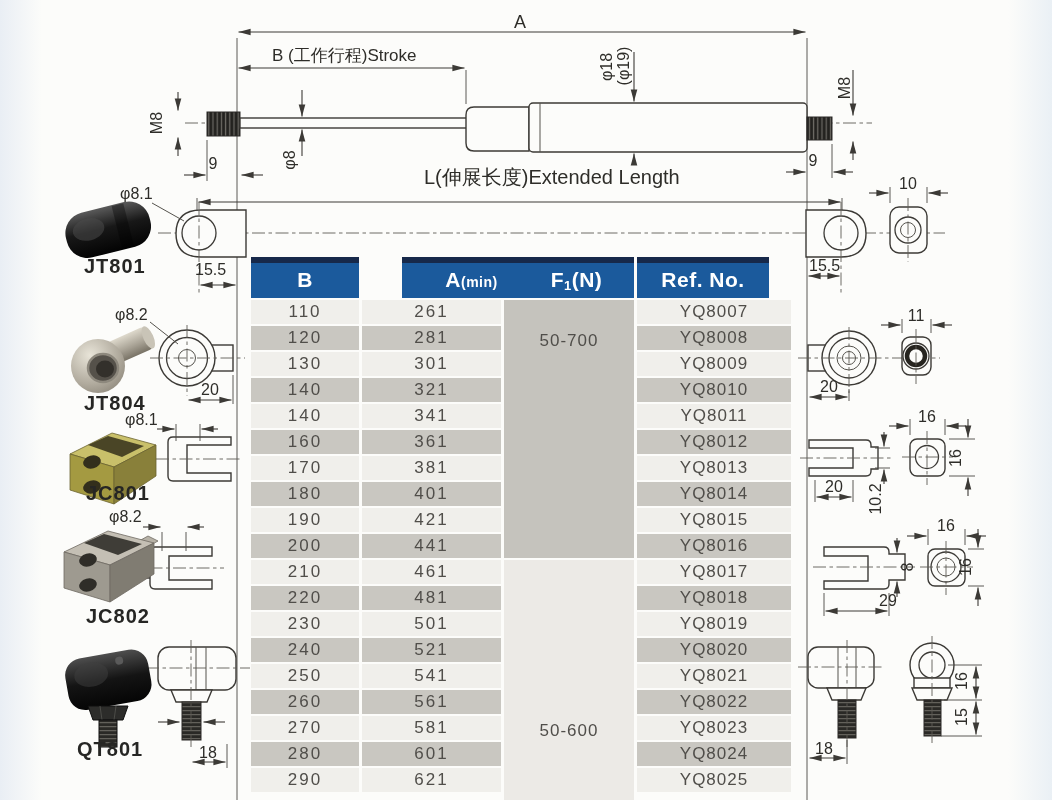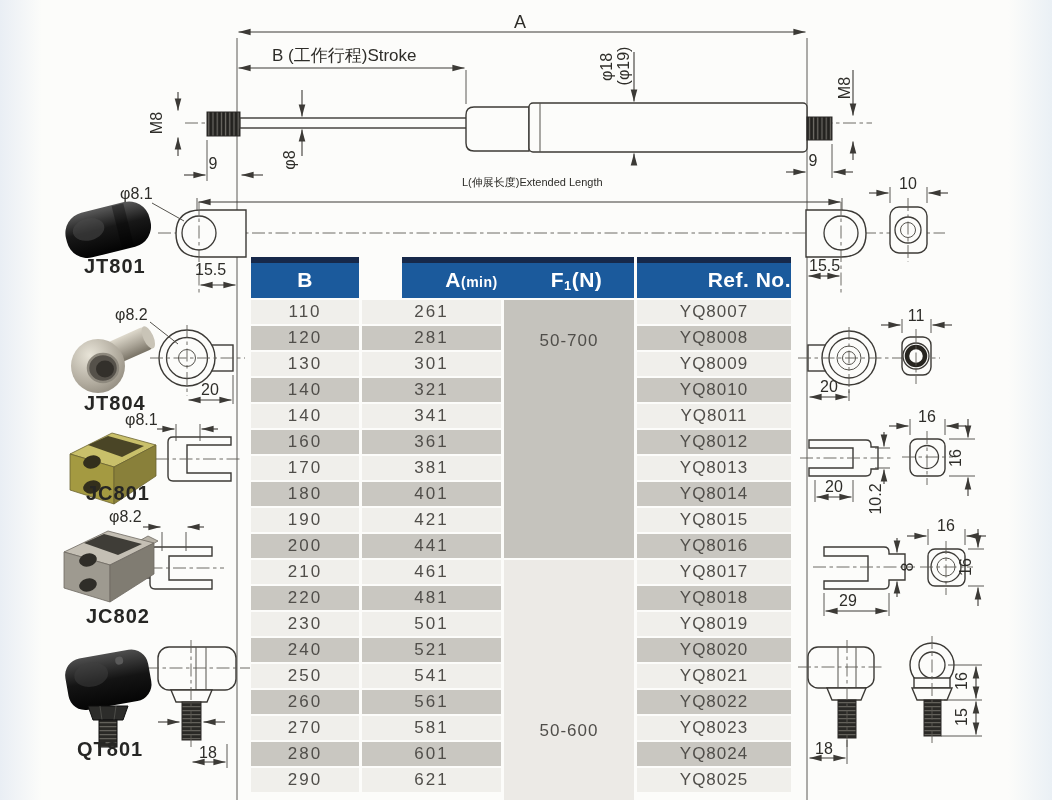--- a/index.html
+++ b/index.html
@@ -20,21 +20,21 @@
   .rot{width:44px;height:18px;margin-left:-22px;margin-top:-9px;text-align:center;
        transform:rotate(-90deg);line-height:18px;}
   .code{font-size:20px;font-weight:600;color:#262624;letter-spacing:1px;}
   
   .spec-table{position:absolute;left:251px;top:257px;width:540px;height:543px;overflow:hidden;}
   .hcell{position:absolute;top:0;height:41px;background:#1b5a9c;border-top:6px solid #17294a;
          box-sizing:border-box;color:#ffffff;text-align:center;font-weight:bold;
          line-height:33px;font-size:21px;letter-spacing:0.5px;}
   .sub2{font-size:14px;}
   .subn{font-size:13px;vertical-align:-3px;}
-  .hB{left:0;width:108px;} .hA{left:111px;width:139px;margin-left:40px;} .hF{left:253px;width:130px;padding-left:15px;} .hR{left:386px;width:154px;text-align:right;}
+  .hB{left:0;width:108px;} .hA{left:111px;width:139px;margin-left:40px;} .hF{left:253px;width:130px;padding-left:15px;} .hR{left:386px;width:132px;}
   .trow{position:absolute;left:0;width:540px;height:24px;}
   .cell{position:absolute;top:0;height:24px;line-height:24px;text-align:center;
         font-size:17px;color:#504e4a;letter-spacing:2px;}
   .cB{left:0;width:108px;} .cA{left:111px;width:139px;} .cR{left:386px;width:154px;letter-spacing:1px;}
   .light .cell{background:#f0efeb;} .dark .cell{background:#c9c7c1;}
   .fblock{position:absolute;left:253px;width:130px;}
   .fb1{top:43px;height:258px;background:#c5c3bd;}
   .fb2{top:303px;height:240px;background:#eceae6;}
   .force{position:absolute;left:253px;width:130px;text-align:center;font-size:17px;
          color:#504e4a;letter-spacing:1px;}
@@ -325,21 +325,21 @@
     </g>
     <path d="M26,58 L66,58 L61,72 L31,72 Z" fill="#2c2c2a" stroke="#0f0f0f"></path>
     <line x1="38" y1="58" x2="40" y2="72" stroke="#4c4c48" stroke-width="1"></line>
     <line x1="54" y1="58" x2="52" y2="72" stroke="#4c4c48" stroke-width="1"></line>
     <rect x="37" y="72" width="18" height="27" fill="url(#thrH)" stroke="#111111"></rect>
   </g>
 </svg>
 
 <span class="lbl c" style="left:505px;top:12px;width:30px;font-size:18px;">A</span>
 <span class="lbl" style="left:272px;top:44px;font-size:17px;">B (工作行程)Stroke</span>
-<span class="lbl" style="left:424px;top:175px;font-size:11px;margin-left:38px;">L(伸展长度)Extended Length</span>
+<span class="lbl" style="left:424px;top:164px;font-size:20px;">L(伸展长度)Extended Length</span>
 <span class="lbl rot" style="left:157px;top:123px;">M8</span>
 <span class="lbl rot" style="left:845px;top:88px;">M8</span>
 <span class="lbl c" style="left:203px;top:155px;width:20px;">9</span>
 <span class="lbl c" style="left:803px;top:152px;width:20px;">9</span>
 <span class="lbl rot" style="left:290px;top:160px;">φ8</span>
 <span class="lbl rot" style="left:607px;top:67px;">φ18</span>
 <span class="lbl rot" style="left:624px;top:66px;">(φ19)</span>
 
 <span class="lbl code" style="left:84px;top:255px;">JT801</span>
 <span class="lbl" style="left:120px;top:185px;">φ8.1</span>
@@ -355,21 +355,21 @@
 
 <span class="lbl code" style="left:86px;top:482px;">JC801</span>
 <span class="lbl" style="left:125px;top:411px;">φ8.1</span>
 <span class="lbl c" style="left:816px;top:478px;width:36px;">20</span>
 <span class="lbl rot" style="left:876px;top:499px;">10.2</span>
 <span class="lbl c" style="left:911px;top:408px;width:32px;">16</span>
 <span class="lbl rot" style="left:956px;top:458px;">16</span>
 
 <span class="lbl code" style="left:86px;top:605px;">JC802</span>
 <span class="lbl" style="left:109px;top:508px;">φ8.2</span>
-<span class="lbl c" style="left:782px;top:592px;width:36px;padding-left:48px;">29</span>
+<span class="lbl c" style="left:822px;top:592px;width:36px;padding-left:48px;">29</span>
 <span class="lbl rot" style="left:908px;top:567px;">8</span>
 <span class="lbl c" style="left:928px;top:517px;width:36px;">16</span>
 <span class="lbl rot" style="left:966px;top:567px;">16</span>
 
 <span class="lbl code" style="left:77px;top:738px;">QT801</span>
 <span class="lbl c" style="left:192px;top:744px;width:32px;">18</span>
 <span class="lbl c" style="left:808px;top:740px;width:32px;">18</span>
 <span class="lbl rot" style="left:962px;top:681px;">16</span>
 <span class="lbl rot" style="left:962px;top:717px;">15</span>
 

